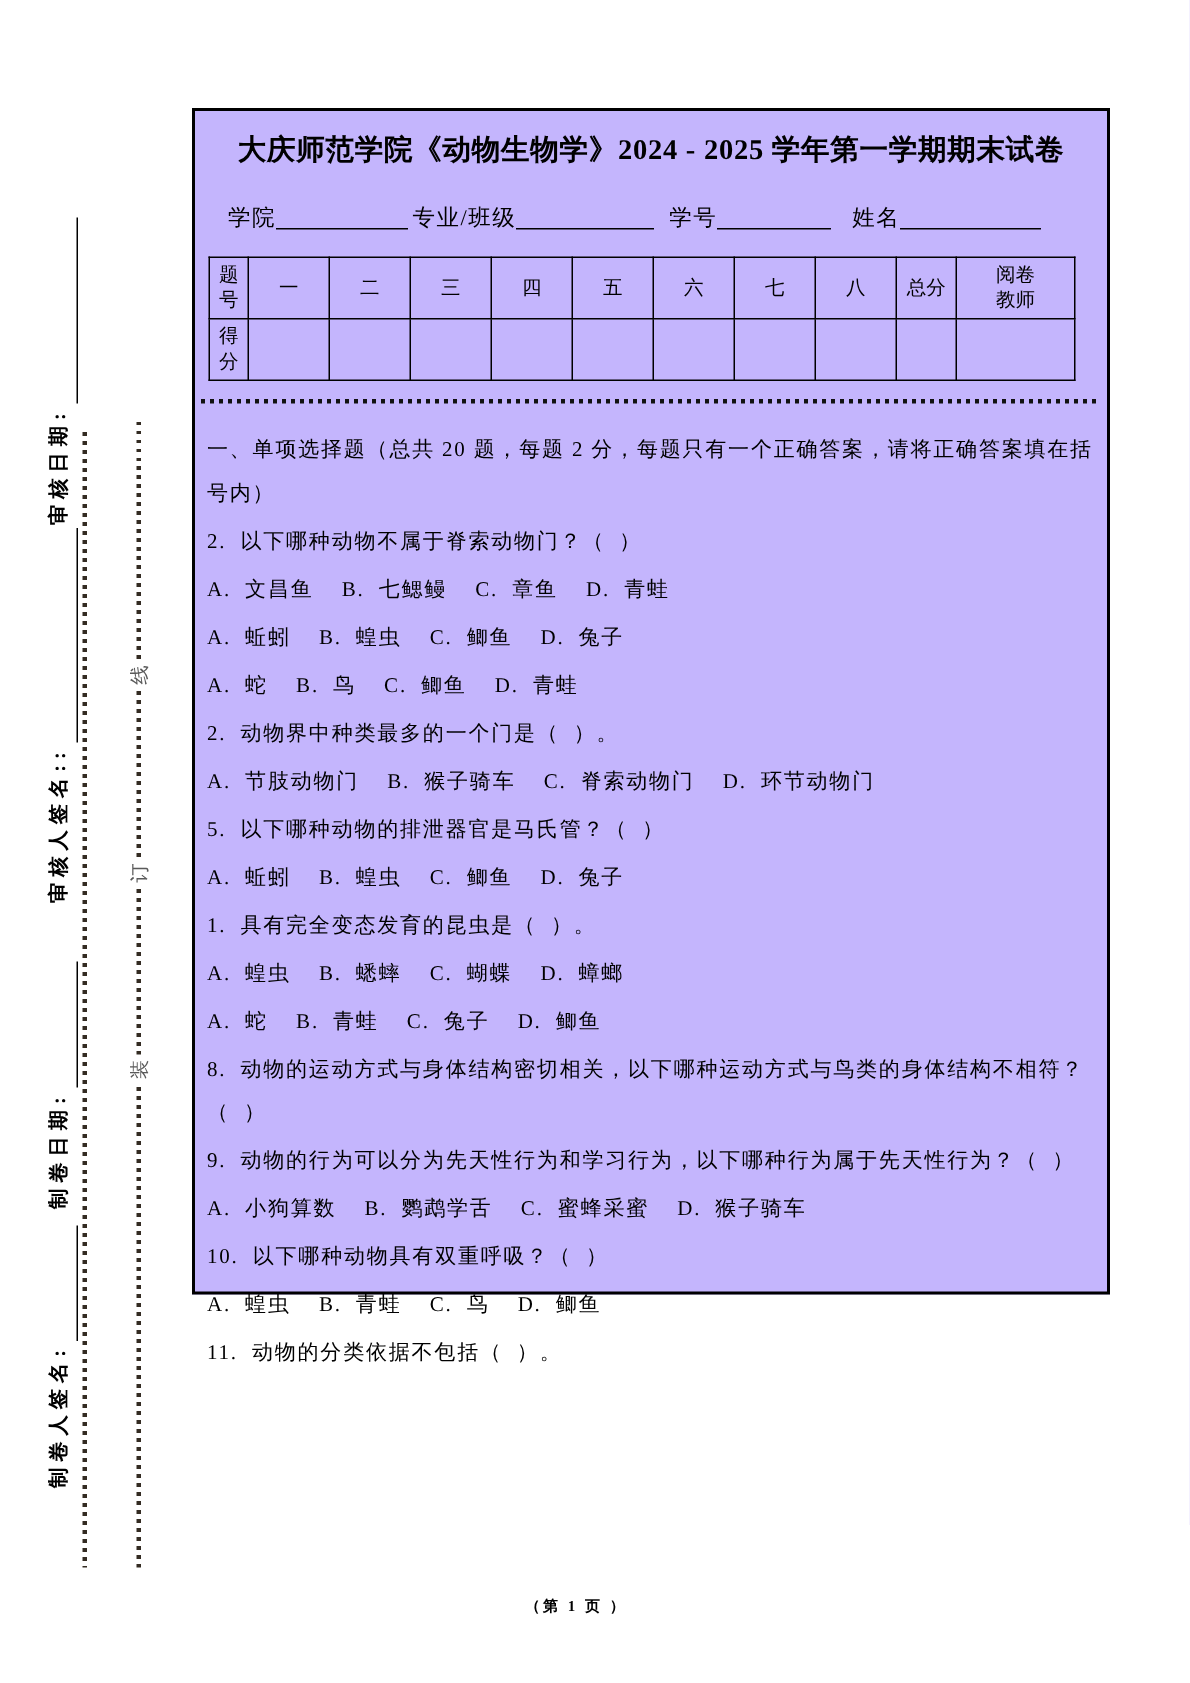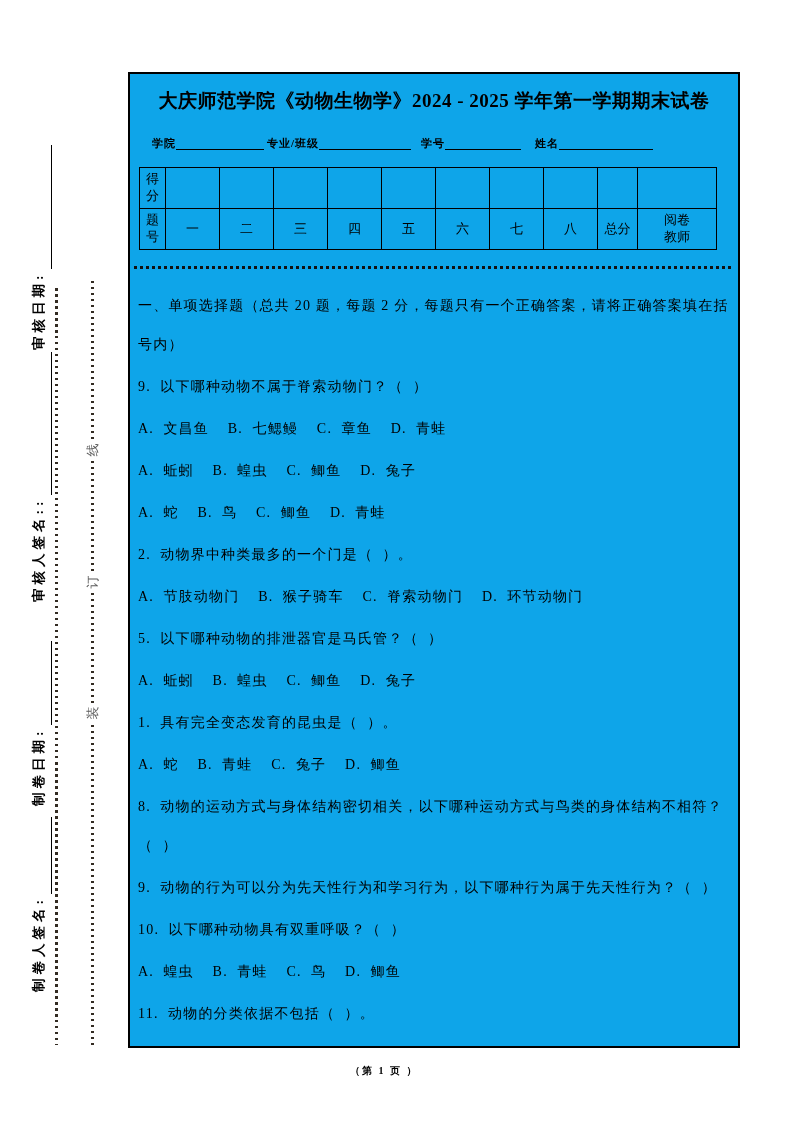--- a/index.html
+++ b/index.html
@@ -31,29 +31,29 @@
 
   .bindchar {
     position:absolute; left:83px; width:20px; text-align:center;
     font-size:13px; color:#5a5a5a; background:#fff; line-height:20px;
     transform:rotate(-90deg);
   }
   .bc1 { top:440px; } .bc2 { top:572px; } .bc3 { top:703px; }
 
   
   .box {
-    position:absolute; left:128px; top:72px; width:612px; height:976px;
-    border:2px solid #000; background:#0ea5e9;
+    position:absolute; left:128px; top:72px; width:612px; height:791px;
+    border:2px solid #000; background:#c4b5fd;
   }
   .title {
     margin:14px 4px 0 4px; text-align:center;
     font-size:19px; font-weight:bold; letter-spacing:0.5px; line-height:26px;
   }
   .fields {
-    margin:22px 0 0 22px; font-size:11px; font-weight:700; letter-spacing:1px;
+    margin:22px 0 0 22px; font-size:15px; font-weight:400; letter-spacing:1px;
     white-space:nowrap;
   }
   .blank { display:inline-block; border-bottom:1.3px solid #000; height:14px; vertical-align:-3px; }
   .b1 { width:88px; margin-right:3px; } .b2 { width:92px; margin-right:10px; }
   .b3 { width:76px; margin-right:14px; } .b4 { width:94px; }
 
   table.score-table {
     border-collapse:collapse; table-layout:fixed; width:577px; margin:16px 0 0 9px;
   }
   table.score-table td {
@@ -63,21 +63,21 @@
   .stack { display:inline-block; width:16px; word-break:break-all; }
   .stack2 { display:inline-block; width:30px; word-break:break-all; }
 
   .dot-h {
     position:absolute; left:4px; right:4px; top:192px; height:3px;
     background:repeating-linear-gradient(to right,#111 0 3px,transparent 3px 6px);
   }
 
   .content { position:absolute; left:8px; right:5px; top:212px; }
   .para {
-    margin:0 0 3px 0; font-size:14px; line-height:39px; letter-spacing:1.2px;
+    margin:0 0 3px 0; font-size:14px; line-height:29px; letter-spacing:1.2px;
     white-space:pre-wrap;
   }
 
   .footer {
     position:absolute; left:350px; top:1064px;
     font-size:10px; font-weight:bold; letter-spacing:2px;
   }
 </style>
 </head>
 <body>
@@ -124,73 +124,75 @@
           <col style="width:54px">
         <col style="width:54px">
           <col style="width:54px">
           <col style="width:54px">
           <col style="width:54px">
         <col style="width:40px">
           <col style="width:79px">
       </colgroup>
       <tbody>
           <tr>
-        <td><span class="stack">得分</span></td>
-        <td></td>
-        <td></td>
-        <td></td>
-        <td></td>
-        <td></td>
-        <td></td>
-        <td></td>
-        <td></td>
-        <td></td>
-        <td></td>
-      </tr>
-      <tr>
         <td><span class="stack">题号</span></td>
         <td>一</td>
         <td>二</td>
         <td>三</td>
         <td>四</td>
         <td>五</td>
         <td>六</td>
         <td>七</td>
         <td>八</td>
         <td>总分</td>
         <td><span class="stack2">阅卷教师</span></td>
       </tr>
+      <tr>
+        <td><span class="stack">得分</span></td>
+        <td></td>
+        <td></td>
+        <td></td>
+        <td></td>
+        <td></td>
+        <td></td>
+        <td></td>
+        <td></td>
+        <td></td>
+        <td></td>
+      </tr>
     </tbody>
       </table>
 
     <div class="dot-h"></div>
 
     <div class="content">
       <p class="para">一、单项选择题（总共 20 题，每题 2 分，每题只有一个正确答案，请将正确答案填在括号内）</p>
 
-      <p class="para">9.  以下哪种动物不属于脊索动物门？（  ）</p>
+      <p class="para">2.  以下哪种动物不属于脊索动物门？（  ）</p>
       <p class="para">A.  文昌鱼    B.  七鳃鳗    C.  章鱼    D.  青蛙</p>
 
       <p class="para">A.  蚯蚓    B.  蝗虫    C.  鲫鱼    D.  兔子</p>
 
       <p class="para">A.  蛇    B.  鸟    C.  鲫鱼    D.  青蛙</p>
 
       <p class="para">2.  动物界中种类最多的一个门是（  ）。</p>
       <p class="para">A.  节肢动物门    B.  猴子骑车    C.  脊索动物门    D.  环节动物门</p>
 
       <p class="para">5.  以下哪种动物的排泄器官是马氏管？（  ）</p>
       <p class="para">A.  蚯蚓    B.  蝗虫    C.  鲫鱼    D.  兔子</p>
 
       <p class="para">1.  具有完全变态发育的昆虫是（  ）。</p>
+      <p class="para">A.  蝗虫    B.  蟋蟀    C.  蝴蝶    D.  蟑螂</p>
 
       <p class="para">A.  蛇    B.  青蛙    C.  兔子    D.  鲫鱼</p>
 
       <p class="para">8.  动物的运动方式与身体结构密切相关，以下哪种运动方式与鸟类的身体结构不相符？（  ）</p>
 
       <p class="para">9.  动物的行为可以分为先天性行为和学习行为，以下哪种行为属于先天性行为？（  ）</p>
+      <p class="para">A.  小狗算数    B.  鹦鹉学舌    C.  蜜蜂采蜜    D.  猴子骑车</p>
 
       <p class="para">10.  以下哪种动物具有双重呼吸？（  ）</p>
       <p class="para">A.  蝗虫    B.  青蛙    C.  鸟    D.  鲫鱼</p>
 
       <p class="para">11.  动物的分类依据不包括（  ）。</p>
     </div>
   </div>
 
   <div class="footer">（第 1 页 ）</div>
 </div>

